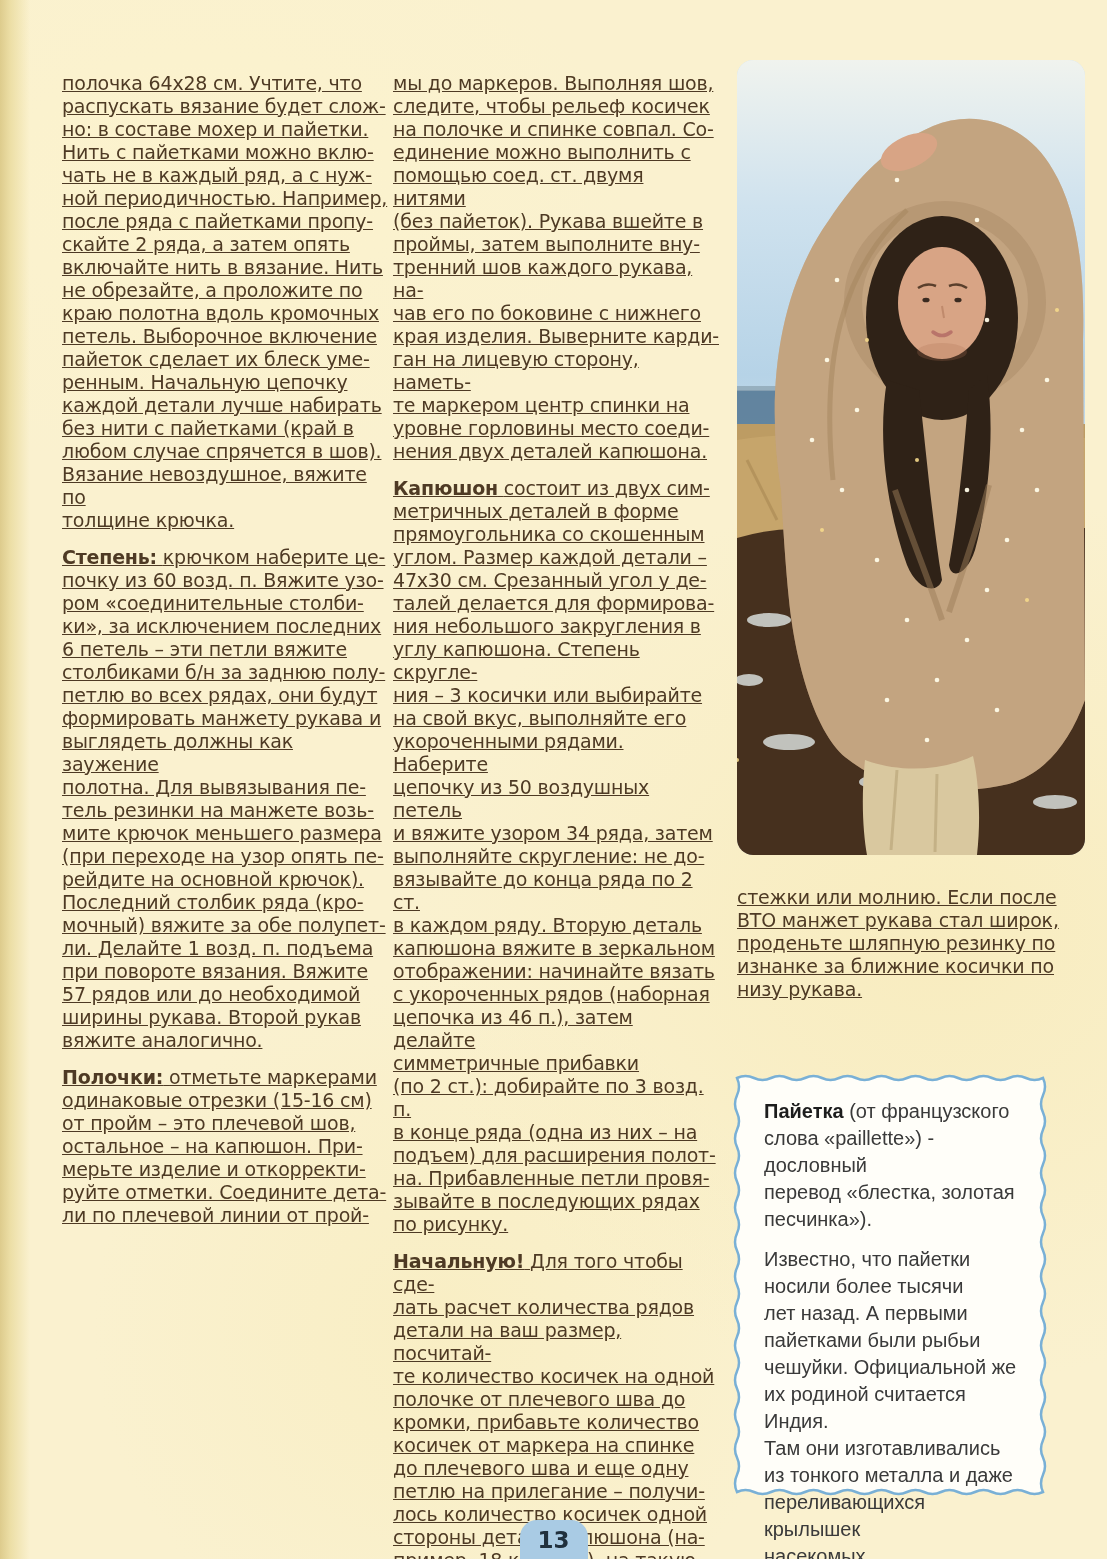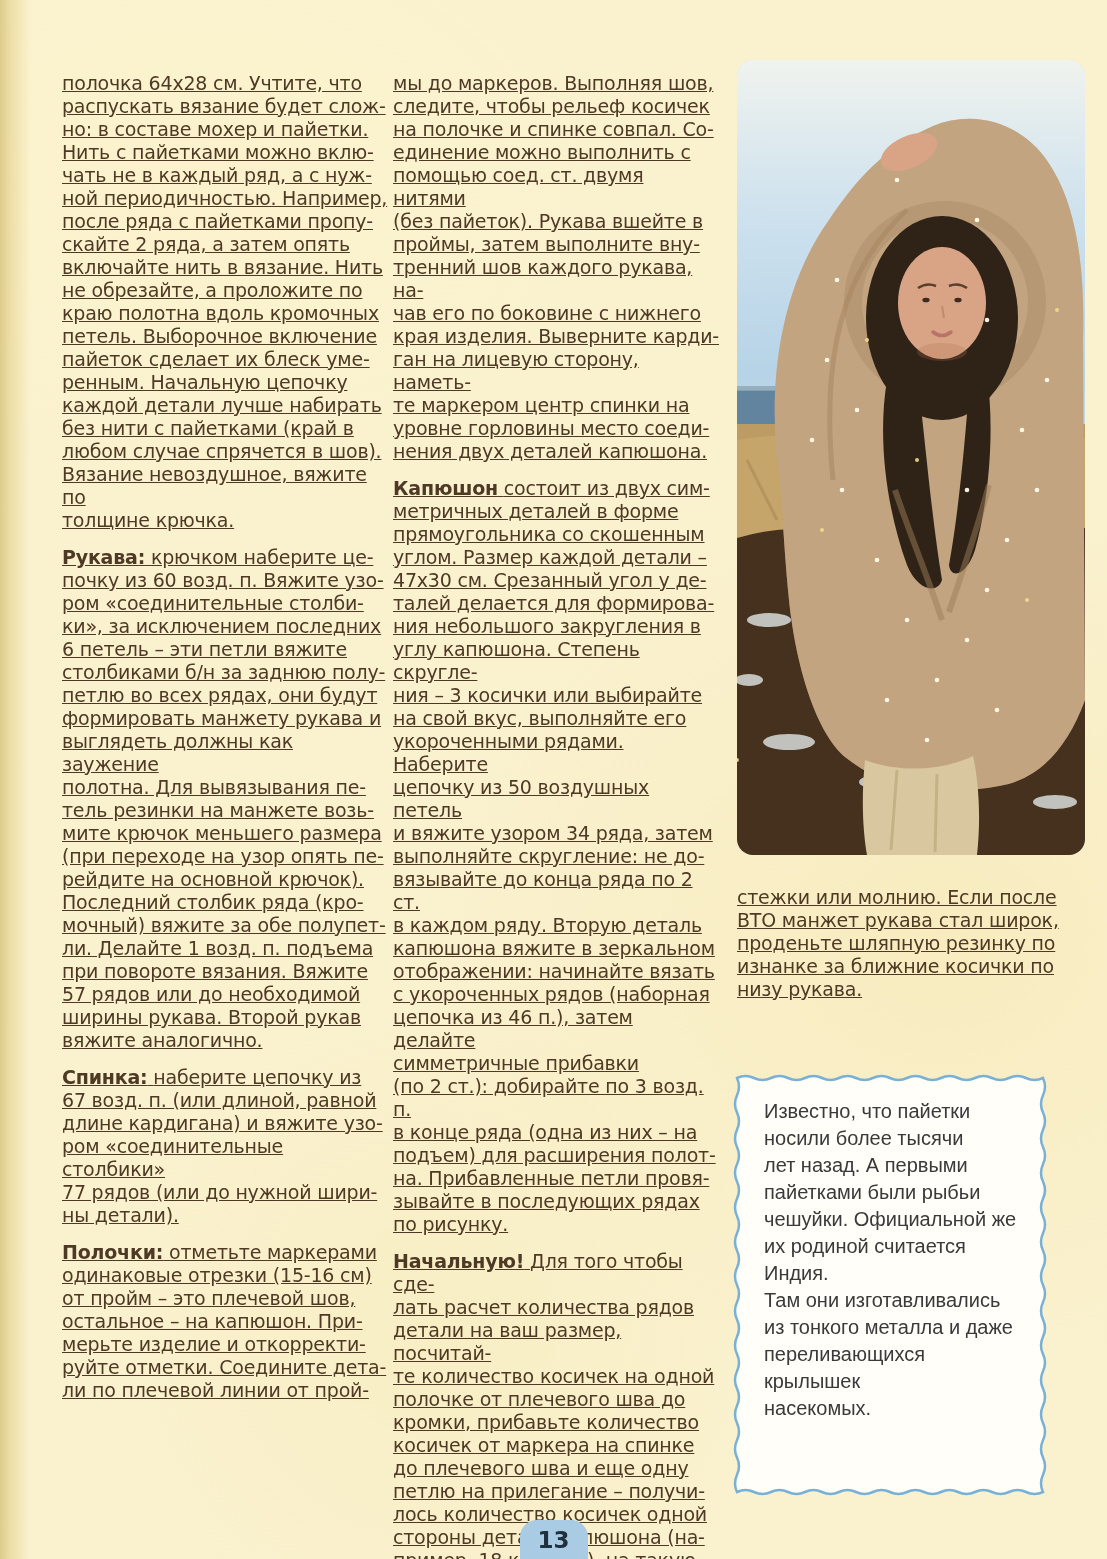--- a/index.html
+++ b/index.html
@@ -69,47 +69,41 @@
 не обрезайте, а проложите по
 краю полотна вдоль кромочных
 петель. Выборочное включение
 пайеток сделает их блеск уме-
 ренным. Начальную цепочку
 каждой детали лучше набирать
 без нити с пайетками (край в
 любом случае спрячется в шов).
 Вязание невоздушное, вяжите по
 толщине крючка.</span></p>
-  <p><b class="lead">Рукава:</b> <span class="pt">крючком наберите це-
+  <p><b class="lead">Степень:</b> <span class="pt">крючком наберите це-
 почку из 60 возд. п. Вяжите узо-
 ром «соединительные столби-
 ки», за исключением последних
 6 петель – эти петли вяжите
 столбиками б/н за заднюю полу-
 петлю во всех рядах, они будут
 формировать манжету рукава и
 выглядеть должны как заужение
 полотна. Для вывязывания пе-
 тель резинки на манжете возь-
 мите крючок меньшего размера
 (при переходе на узор опять пе-
 рейдите на основной крючок).
 Последний столбик ряда (кро-
 мочный) вяжите за обе полупет-
 ли. Делайте 1 возд. п. подъема
 при повороте вязания. Вяжите
 57 рядов или до необходимой
 ширины рукава. Второй рукав
 вяжите аналогично.</span></p>
-  <p><b class="lead">Спинка:</b> <span class="pt">наберите цепочку из
-67 возд. п. (или длиной, равной
-длине кардигана) и вяжите узо-
-ром «соединительные столбики»
-77 рядов (или до нужной шири-
-ны детали).</span></p>
   <p><b class="lead">Полочки:</b> <span class="pt">отметьте маркерами
 одинаковые отрезки (15-16 см)
 от пройм – это плечевой шов,
 остальное – на капюшон. При-
 мерьте изделие и откорректи-
 руйте отметки. Соедините дета-
 ли по плечевой линии от прой-</span></p>
 </div>
 
 <div class="text-col" id="col-mid">
@@ -276,20 +270,24 @@
 проденьте шляпную резинку по
 изнанке за ближние косички по
 низу рукава.</span></p>
 </div>
 
 <div class="infobox">
   <svg class="wave-svg" width="326" height="434" viewBox="0 0 326 434" xmlns="http://www.w3.org/2000/svg">
     <path id="wavy-path" fill="#fffef9" stroke="#79b0d6" stroke-width="2.5" stroke-linecap="round" d="M 10 10 q 8.5 -4 17 0 q 8.5 4 17 0 q 8.5 -4 17 0 q 8.5 4 17 0 q 8.5 -4 17 0 q 8.5 4 17 0 q 8.5 -4 17 0 q 8.5 4 17 0 q 8.5 -4 17 0 q 8.5 4 17 0 q 8.5 -4 17 0 q 8.5 4 17 0 q 8.5 -4 17 0 q 8.5 4 17 0 q 8.5 -4 17 0 q 8.5 4 17 0 q 8.5 -4 17 0 q 8.5 4 17 0 q 4 8.625 0 17.25 q -4 8.625 0 17.25 q 4 8.625 0 17.25 q -4 8.625 0 17.25 q 4 8.625 0 17.25 q -4 8.625 0 17.25 q 4 8.625 0 17.25 q -4 8.625 0 17.25 q 4 8.625 0 17.25 q -4 8.625 0 17.25 q 4 8.625 0 17.25 q -4 8.625 0 17.25 q 4 8.625 0 17.25 q -4 8.625 0 17.25 q 4 8.625 0 17.25 q -4 8.625 0 17.25 q 4 8.625 0 17.25 q -4 8.625 0 17.25 q 4 8.625 0 17.25 q -4 8.625 0 17.25 q 4 8.625 0 17.25 q -4 8.625 0 17.25 q 4 8.625 0 17.25 q -4 8.625 0 17.25 q -8.5 4 -17 0 q -8.5 -4 -17 0 q -8.5 4 -17 0 q -8.5 -4 -17 0 q -8.5 4 -17 0 q -8.5 -4 -17 0 q -8.5 4 -17 0 q -8.5 -4 -17 0 q -8.5 4 -17 0 q -8.5 -4 -17 0 q -8.5 4 -17 0 q -8.5 -4 -17 0 q -8.5 4 -17 0 q -8.5 -4 -17 0 q -8.5 4 -17 0 q -8.5 -4 -17 0 q -8.5 4 -17 0 q -8.5 -4 -17 0 q -4 -8.625 0 -17.25 q 4 -8.625 0 -17.25 q -4 -8.625 0 -17.25 q 4 -8.625 0 -17.25 q -4 -8.625 0 -17.25 q 4 -8.625 0 -17.25 q -4 -8.625 0 -17.25 q 4 -8.625 0 -17.25 q -4 -8.625 0 -17.25 q 4 -8.625 0 -17.25 q -4 -8.625 0 -17.25 q 4 -8.625 0 -17.25 q -4 -8.625 0 -17.25 q 4 -8.625 0 -17.25 q -4 -8.625 0 -17.25 q 4 -8.625 0 -17.25 q -4 -8.625 0 -17.25 q 4 -8.625 0 -17.25 q -4 -8.625 0 -17.25 q 4 -8.625 0 -17.25 q -4 -8.625 0 -17.25 q 4 -8.625 0 -17.25 q -4 -8.625 0 -17.25 q 4 -8.625 0 -17.25 Z"></path>
   </svg>
   <div class="content">
+    <p><b class="lead">Пайетка</b> <span class="pt">(от французского
+слова «paillette») - дословный
+перевод «блестка, золотая
+песчинка»).</span></p>
     <p><span class="pt">Известно, что пайетки
 носили более тысячи
 лет назад. А первыми
 пайетками были рыбьи
 чешуйки. Официальной же
 их родиной считается Индия.
 Там они изготавливались
 из тонкого металла и даже
 переливающихся крылышек
 насекомых.</span></p>

